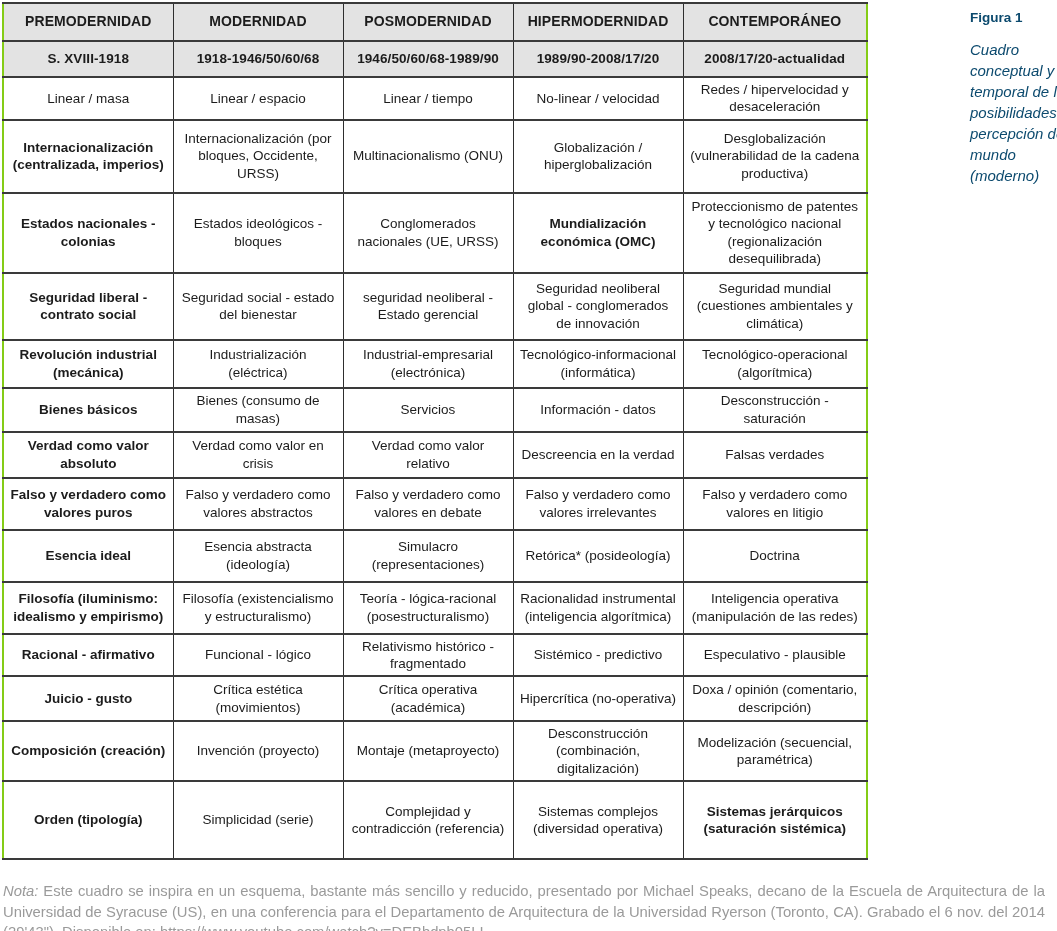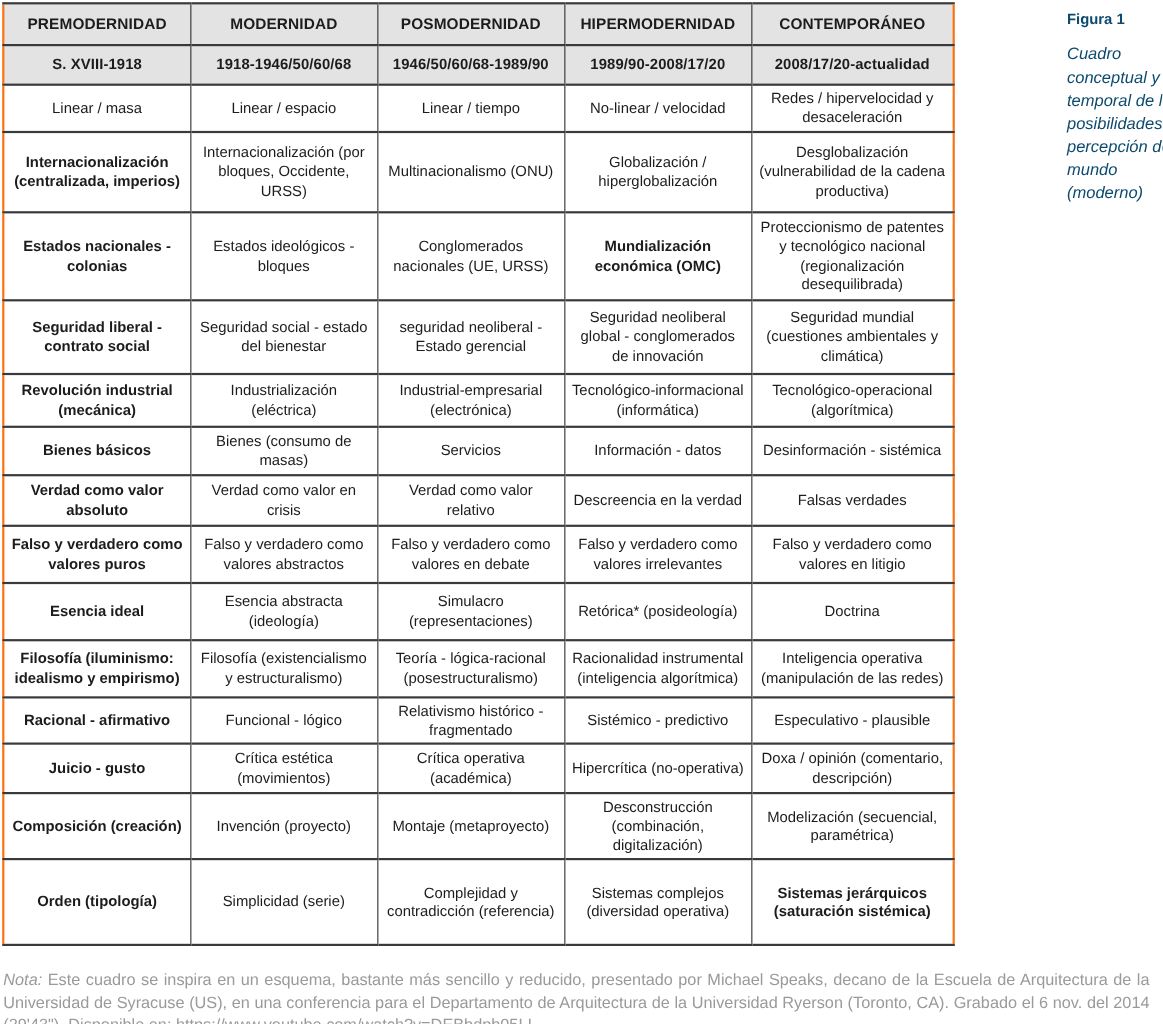--- a/index.html
+++ b/index.html
@@ -2,21 +2,21 @@
 <html><head>
 <meta charset="utf-8">
 <style>
   html,body{margin:0;padding:0;background:#fff;}
   body{width:1057px;height:931px;font-family:"Liberation Sans",sans-serif;color:#1c1c1c;}
   .page{position:relative;width:1057px;height:931px;background:#fff;overflow:hidden;}
 
   table.cmp{
     position:absolute;left:2px;top:2px;width:864px;
     border-collapse:collapse;table-layout:fixed;
-    border:2px solid #f97316;
+    border:2px solid #84cc16;
   }
   table.cmp th, table.cmp td{
     border-left:1px solid #2e2e2e;border-right:1px solid #2e2e2e;
     border-top:2px solid #3a3a3a;border-bottom:2px solid #3a3a3a;
     text-align:center;vertical-align:middle;
     padding:3px 6px;line-height:1.28;
   }
   table.cmp th{
     background:#e3e3e3;font-weight:bold;font-size:14px;
     height:30px;letter-spacing:.1px;
@@ -100,21 +100,21 @@
           <td>Industrialización (eléctrica)</td>
           <td>Industrial-empresarial (electrónica)</td>
           <td>Tecnológico-informacional (informática)</td>
           <td>Tecnológico-operacional (algorítmica)</td>
         </tr>
         <tr style="height: 44px;">
           <td class="bold">Bienes básicos</td>
           <td>Bienes (consumo de masas)</td>
           <td>Servicios</td>
           <td>Información - datos</td>
-          <td>Desinformación - sistémica</td>
+          <td>Desconstrucción - saturación</td>
         </tr>
         <tr style="height: 46px;">
           <td class="bold">Verdad como valor absoluto</td>
           <td>Verdad como valor en crisis</td>
           <td>Verdad como valor relativo</td>
           <td>Descreencia en la verdad</td>
           <td>Falsas verdades</td>
         </tr>
         <tr style="height: 52px;">
           <td class="bold">Falso y verdadero como valores puros</td>

